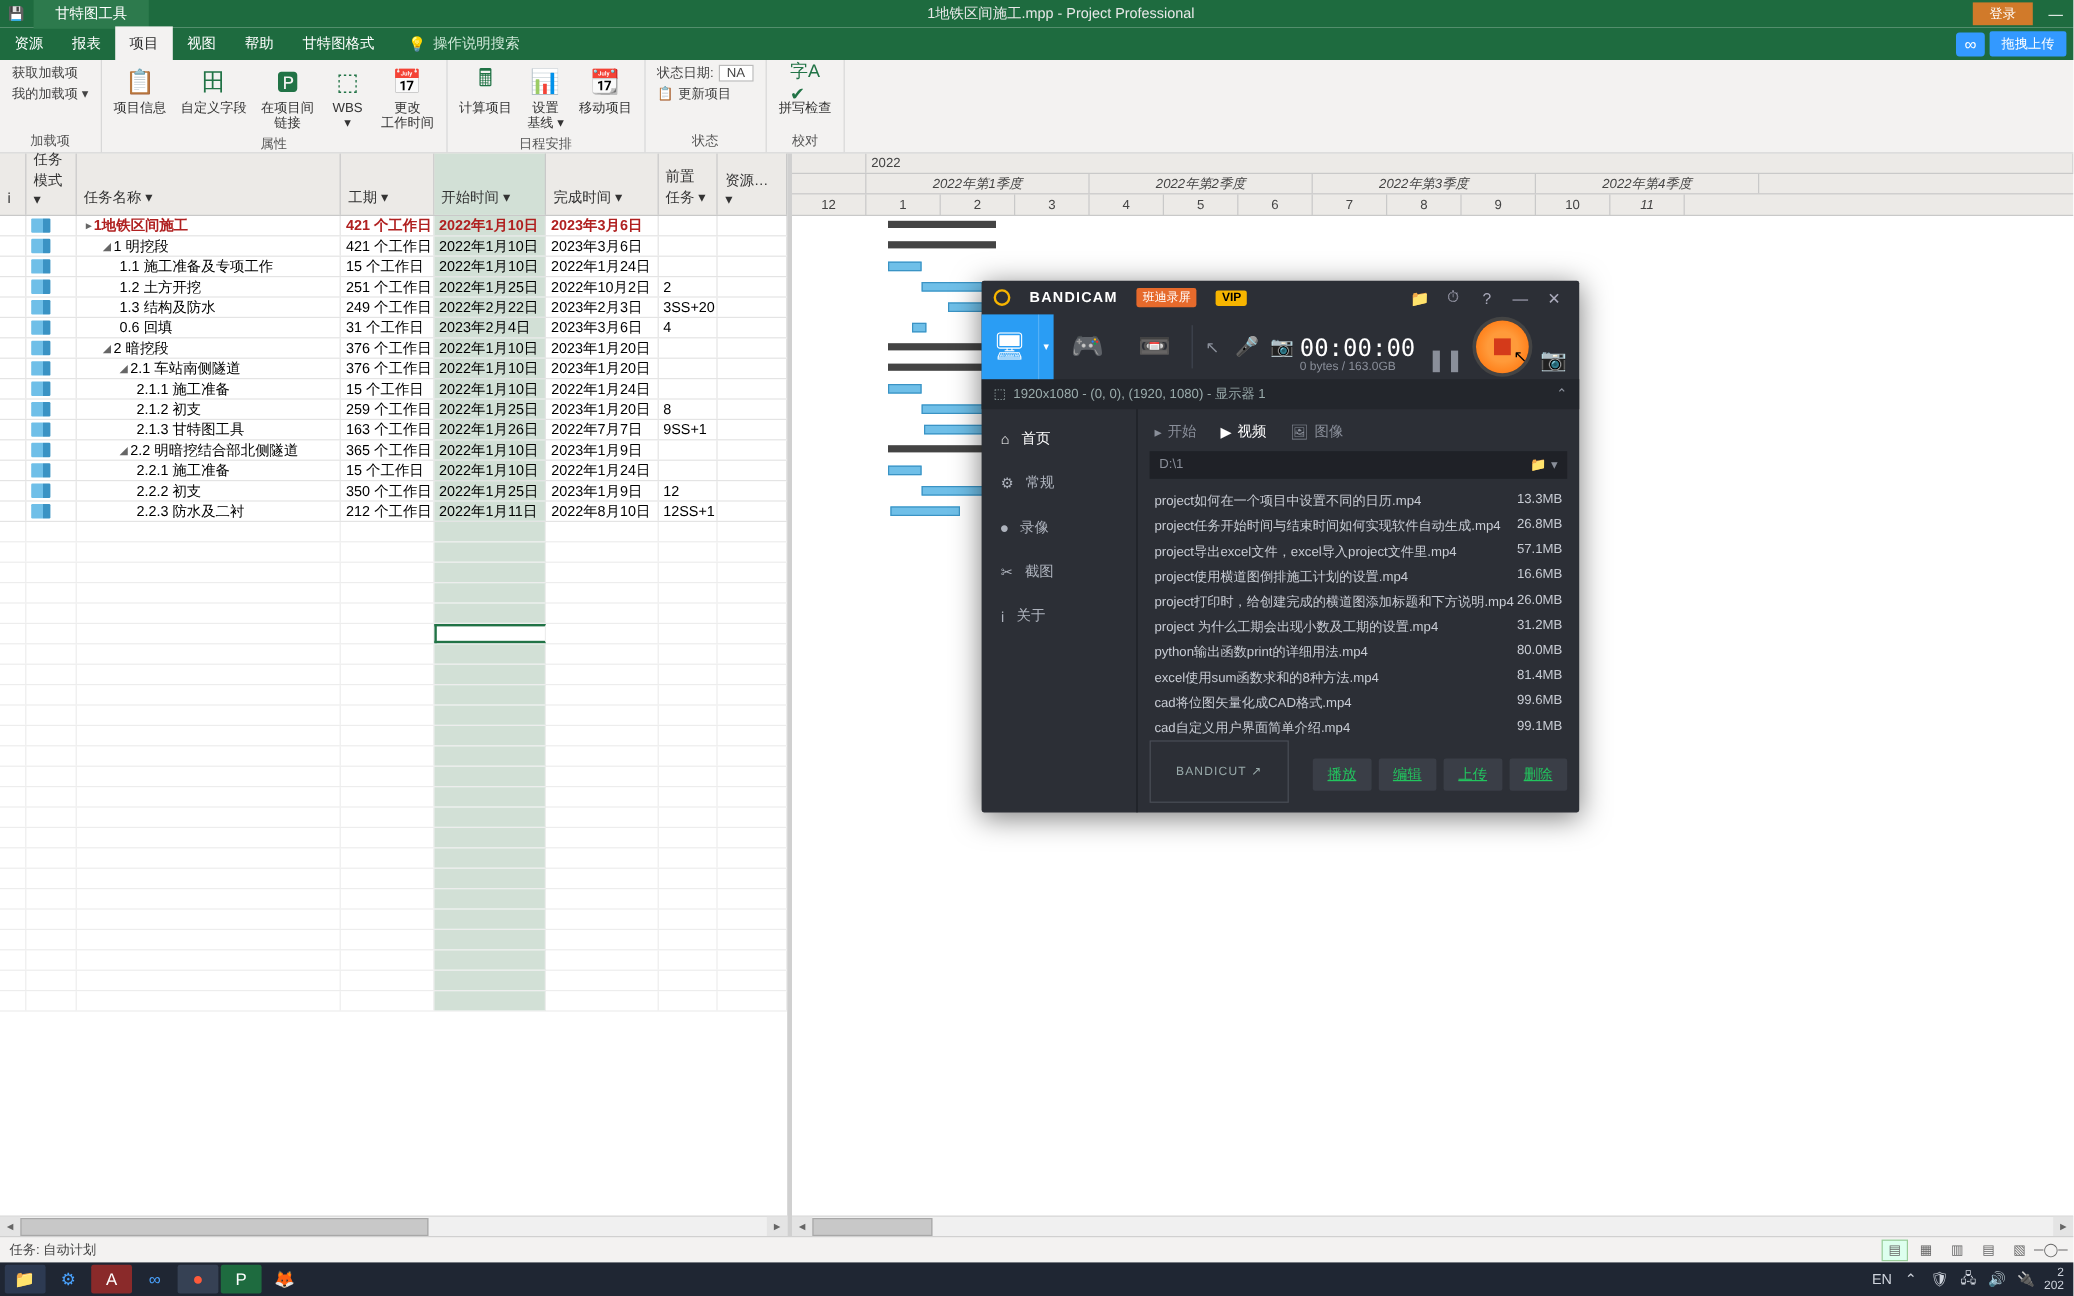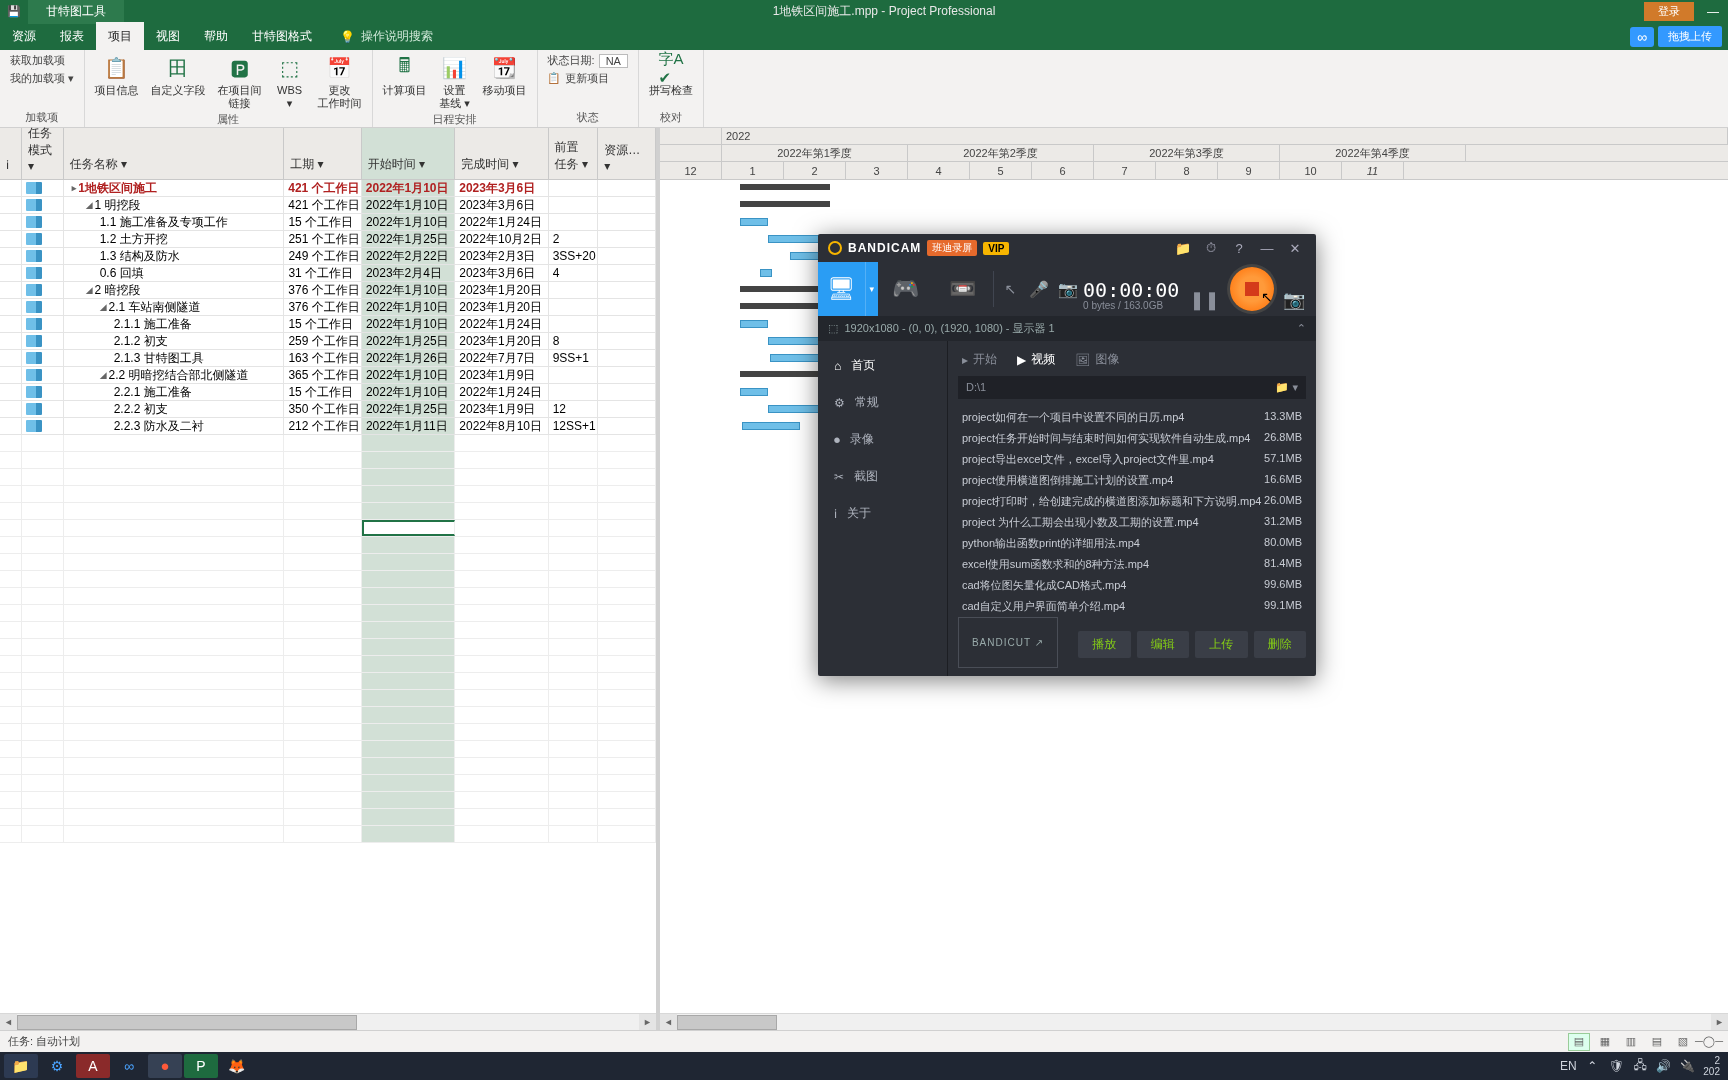--- a/index.html
+++ b/index.html
@@ -56,31 +56,31 @@
 .sel-cell { border: 2px solid #217346; background: #fff; }
 .outline-toggle { color: #666; margin-right: 2px; font-size: 9px; }
 
 
 .erow { display: flex; height: 17px; border-bottom: 1px solid #ededed; }
 .ecell { border-right: 1px solid #ededed; }
 
 
 .gantt-hdr { background: #eceae7; border-bottom: 1px solid #c9c9c9; height: 52px; }
 .gantt-hdr .yr-row { height: 17px; border-bottom: 1px solid #c9c9c9; display: flex; }
-.gantt-hdr .q-row { height: 17px; border-bottom: 1px solid #c9c9c9; display: flex; }
+.gantt-hdr .q-row { height: 17px; border-bottom: 1px solid #c9c9c9; display: flex; font-style: italic; }
 .gantt-hdr .m-row { height: 18px; display: flex; }
 .gcell { border-right: 1px solid #c9c9c9; text-align: center; font-size: 11px; color: #444; display: flex; align-items: center; justify-content: center; }
 .gantt-body { position: relative; }
 .gbar { position: absolute; height: 8px; background: #6fbfe8; border: 1px solid #3a93c4; }
 .gbar.sum { height: 6px; background: #444; border: none; }
 
 
 .bandi { position: absolute; left: 818px; top: 234px; width: 498px; background: #2c2f36; border-radius: 2px; box-shadow: 0 4px 24px rgba(0,0,0,.5); color: #cfd2d8; font-size: 12px; }
 .bandi-title { display: flex; align-items: center; padding: 6px 10px; gap: 6px; }
-.bandi-logo { display: flex; align-items: center; gap: 6px; }
+.bandi-logo { display: flex; align-items: center; gap: 16px; }
 .bandi-logo .circ { width: 14px; height: 14px; border: 2px solid #f7b500; border-radius: 50%; }
 .bandi-title .spacer { flex: 1; }
 .bandi-title .tbtn { width: 22px; text-align: center; color: #aab; font-size: 13px; cursor: pointer; }
 .vip-badge { background: #f7b500; color: #000; font-size: 10px; font-weight: bold; padding: 1px 5px; border-radius: 2px; }
 .bandi-modes { display: flex; align-items: center; height: 54px; }
 .bandi-modes .mode { width: 58px; height: 54px; display: flex; align-items: center; justify-content: center; font-size: 22px; color: #8a8f9a; }
 .bandi-modes .mode.active { background: #2a9df4; color: #fff; width: 48px; }
 .bandi-modes .mode.active + .mode-dd { background: #2a9df4; color: #fff; width: 14px; height: 54px; display: flex; align-items: center; justify-content: center; font-size: 9px; border-left: 1px solid rgba(255,255,255,.2); }
 .bandi-modes .right-cluster { margin-left: auto; display: flex; align-items: flex-end; gap: 10px; padding-right: 10px; }
 .bandi-timer { font-family: monospace; font-size: 20px; color: #fff; line-height: 1; }
@@ -97,22 +97,22 @@
 .bandi-side .sitem.active { color: #fff; }
 .bandi-main { flex: 1; display: flex; flex-direction: column; }
 .bandi-tabs { display: flex; gap: 20px; padding: 10px 14px 8px; font-size: 12px; color: #8a8f9a; }
 .bandi-tabs .btab { display: flex; align-items: center; gap: 5px; }
 .bandi-tabs .btab.active { color: #fff; }
 .bandi-path { background: #1f2127; margin: 0 10px 8px; padding: 5px 8px; font-size: 11px; color: #8a8f9a; display: flex; }
 .bandi-files { padding: 0 14px; font-size: 11px; }
 .bandi-files .frow { display: flex; justify-content: space-between; padding: 3px 0; color: #c8ccd4; }
 .bandi-sort { text-align: right; padding: 8px 14px; color: #8a8f9a; font-size: 11px; }
 .bandi-actions { display: flex; gap: 6px; padding: 8px 10px 12px; }
-.bandi-actions .abtn { flex: 1; background: #3a3e47; color: #84cc16; text-align: center; padding: 5px 0; font-size: 12px; border-radius: 2px; }
-.bandicut { margin: 0 10px 8px 10px; border: 1px solid #4a4e57; padding: 19px 10px; width: 100px; text-align: center; font-size: 10px; letter-spacing: 1px; color: #9aa; }
+.bandi-actions .abtn { flex: 1; background: #3a3e47; color: #22c55e; text-align: center; padding: 5px 0; font-size: 12px; border-radius: 2px; text-decoration: underline; }
+.bandicut { margin: 0 10px 8px 10px; border: 1px solid #4a4e57; padding: 19px 10px; width: 116px; text-align: center; font-size: 10px; letter-spacing: 1px; color: #9aa; }
 
 
 .statusbar { position: absolute; bottom: 28px; left: 0; right: 0; height: 22px; background: #f3f2f1; border-top: 1px solid #d0d0d0; display: flex; align-items: center; padding: 0 8px; font-size: 11px; color: #444; }
 .statusbar .sb-right { margin-left: auto; display: flex; gap: 4px; align-items: center; }
 .sb-icn { width: 22px; height: 18px; display: flex; align-items: center; justify-content: center; border: 1px solid transparent; color: #666; }
 .sb-icn.active { background: #dfe; border-color: #9c9; }
 
 
 .taskbar { position: absolute; bottom: 0; left: 0; right: 0; height: 28px; background: #1f2633; display: flex; align-items: center; padding: 0 4px; gap: 2px; }
 .taskbar .tbtn { width: 34px; height: 24px; display: flex; align-items: center; justify-content: center; font-size: 14px; color: #dde; border-radius: 2px; }

